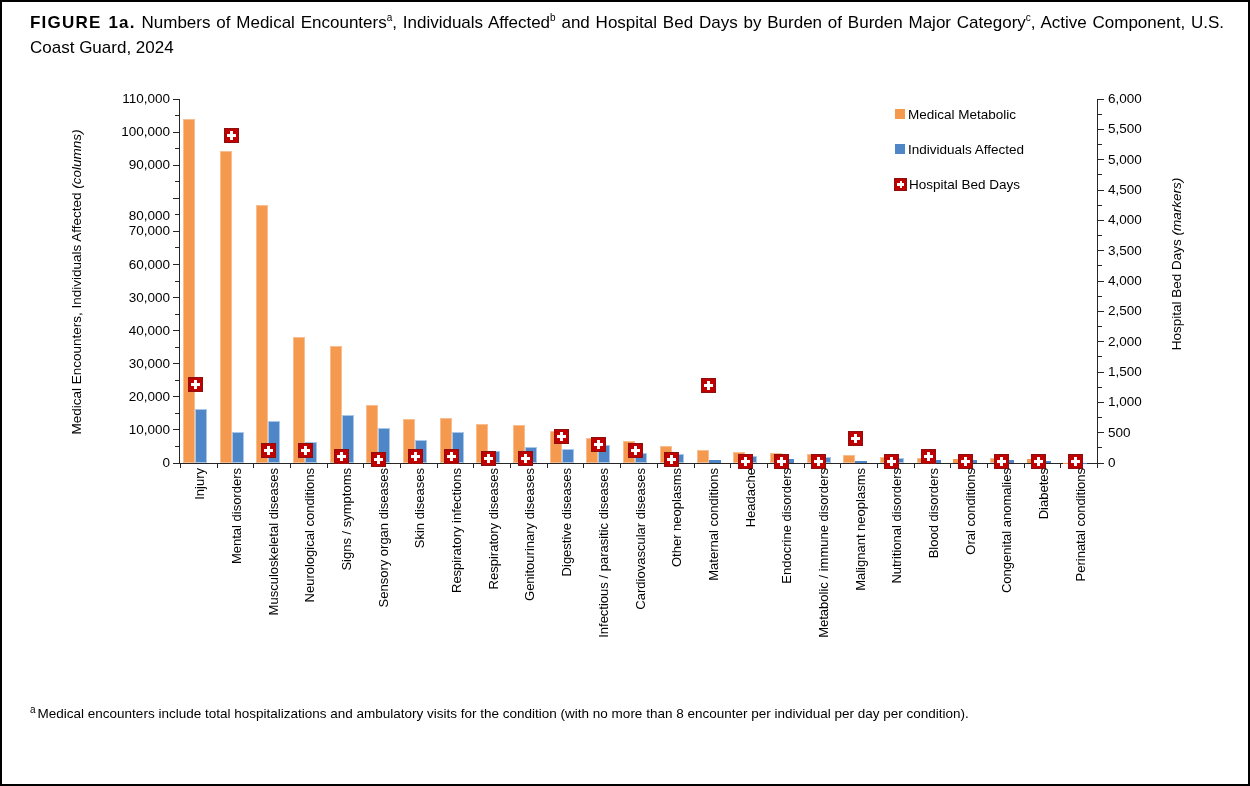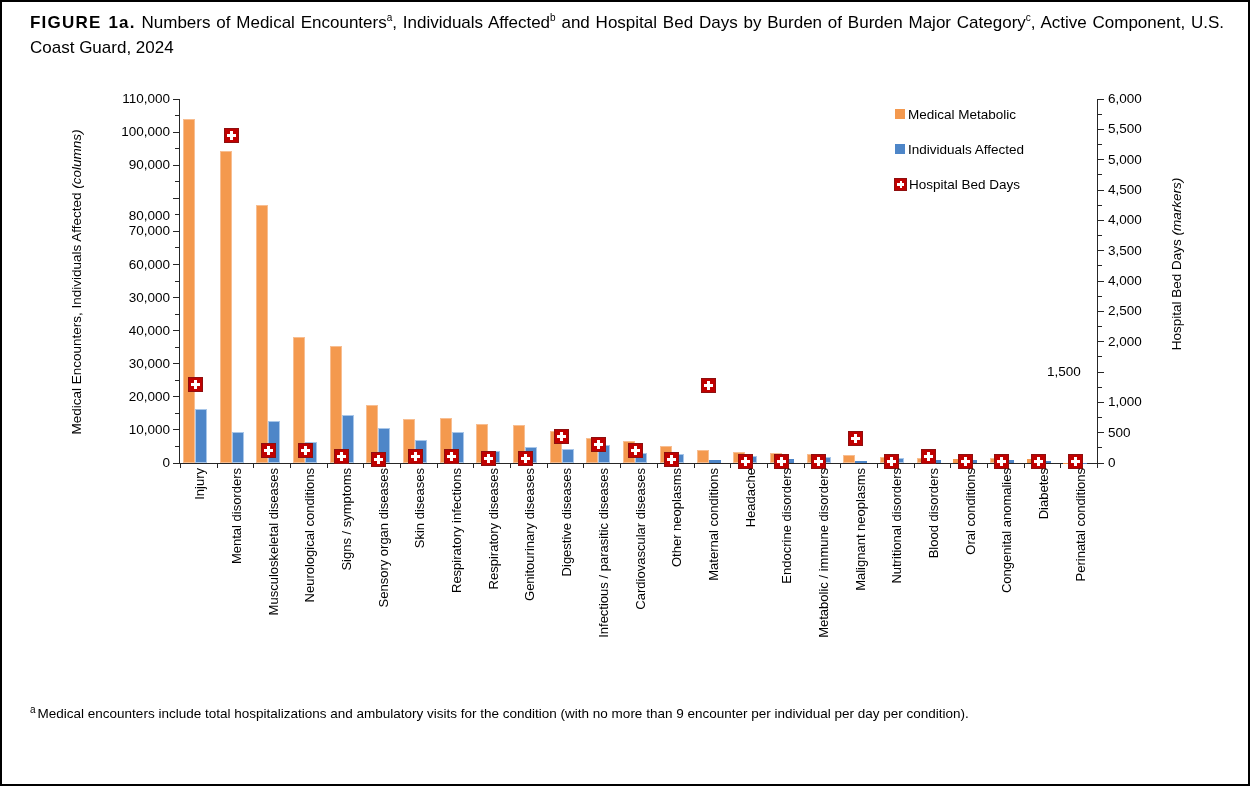--- a/index.html
+++ b/index.html
@@ -109,21 +109,21 @@
       <div class="tick" style="left: 173px; top: 179.227px; width: 4px; height: 1px;"></div>
       <div class="tick" style="left: 173px; top: 146.136px; width: 4px; height: 1px;"></div>
       <div class="tick" style="left: 173px; top: 113.045px; width: 4px; height: 1px;"></div>
       <div class="tick" style="left: 1096px; top: 460.5px; width: 6px; height: 1px;"></div>
       <div class="ylab" style="left: 1106px; top: 453px;">0</div>
       <div class="tick" style="left: 1096px; top: 430.167px; width: 6px; height: 1px;"></div>
       <div class="ylab" style="left: 1106px; top: 422.667px;">500</div>
       <div class="tick" style="left: 1096px; top: 399.833px; width: 6px; height: 1px;"></div>
       <div class="ylab" style="left: 1106px; top: 392.333px;">1,000</div>
       <div class="tick" style="left: 1096px; top: 369.5px; width: 6px; height: 1px;"></div>
-      <div class="ylab" style="left: 1045px; top: 362px;">1,500</div>
+      <div class="ylab" style="left: 1106px; top: 362px;">1,500</div>
       <div class="tick" style="left: 1096px; top: 339.167px; width: 6px; height: 1px;"></div>
       <div class="ylab" style="left: 1106px; top: 331.667px;">2,000</div>
       <div class="tick" style="left: 1096px; top: 308.833px; width: 6px; height: 1px;"></div>
       <div class="ylab" style="left: 1106px; top: 301.333px; text-align: center;">2,500</div>
       <div class="tick" style="left: 1096px; top: 278.5px; width: 6px; height: 1px;"></div>
       <div class="ylab" style="left: 1106px; top: 271px;">4,000</div>
       <div class="tick" style="left: 1096px; top: 248.167px; width: 6px; height: 1px;"></div>
       <div class="ylab" style="left: 1106px; top: 240.667px;">3,500</div>
       <div class="tick" style="left: 1096px; top: 217.833px; width: 6px; height: 1px;"></div>
       <div class="ylab" style="left: 1106px; top: 210.333px;">4,000</div>
@@ -269,16 +269,16 @@
       <div class="cat" style="left: 857.58px; top: 466px;">Malignant neoplasms</div>
       <div class="cat" style="left: 894.26px; top: 466px;">Nutritional disorders</div>
       <div class="cat" style="left: 930.94px; top: 466px;">Blood disorders</div>
       <div class="cat" style="left: 967.62px; top: 466px;">Oral conditions</div>
       <div class="cat" style="left: 1004.3px; top: 466px;">Congenital anomalies</div>
       <div class="cat" style="left: 1040.98px; top: 466px;">Diabetes</div>
       <div class="cat" style="left: 1077.66px; top: 466px;">Perinatal conditions</div>
     </div>
 
   <div class="footnotes">
-    <div class="fn-line"><sup>a</sup><span>Medical encounters include total hospitalizations and ambulatory visits for the condition (with no more than 9 encounter per individual per day per condition).</span></div>
+    <div class="fn-line"><sup>a</sup><span>Medical encounters include total hospitalizations and ambulatory visits for the condition (with no more than 8 encounter per individual per day per condition).</span></div>
   </div>
 
 </div>
 
 </body></html>

